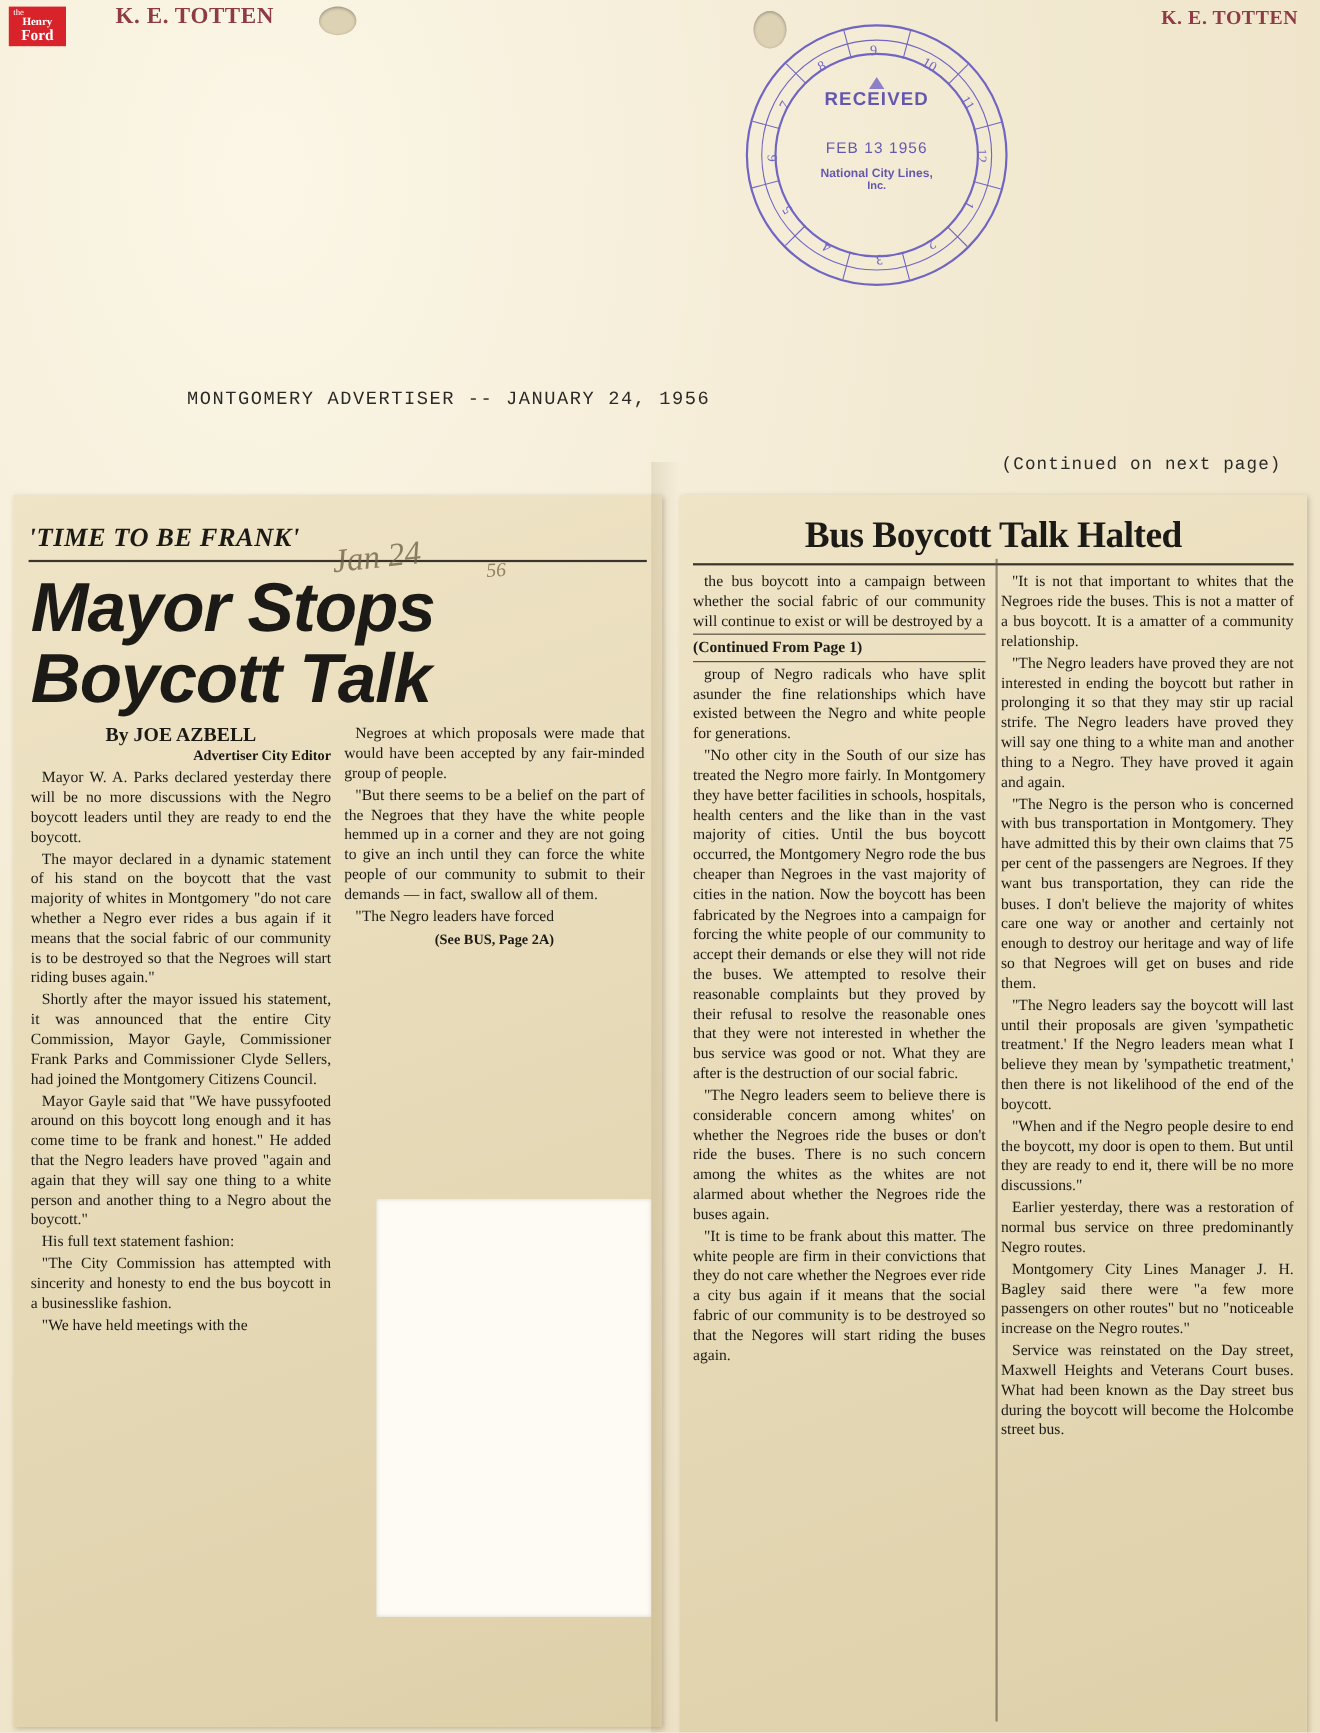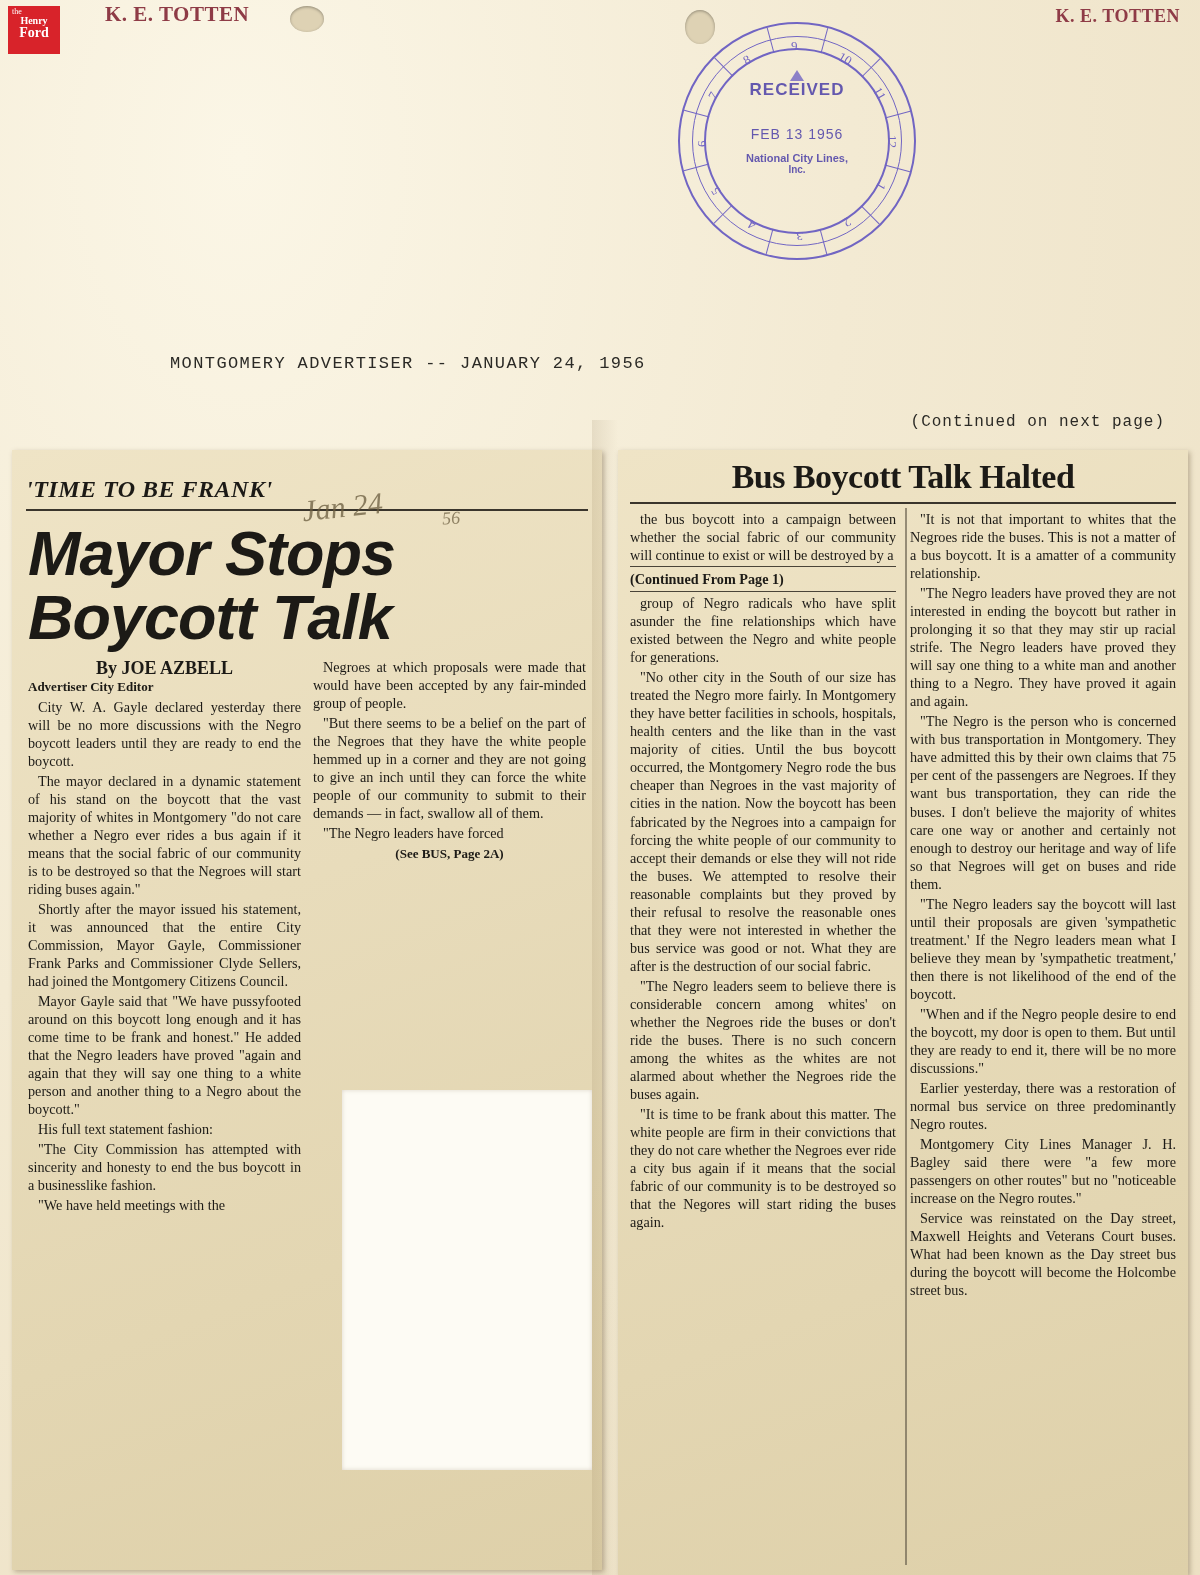--- a/index.html
+++ b/index.html
@@ -10,21 +10,21 @@
     position:relative;
     overflow:hidden;
   }
   .page {
     position:absolute; inset:0;
     background:
       radial-gradient(ellipse at 20% 10%, #fbf6e6 0%, #f3ead3 45%, #ece0c3 100%);
   }
   
   .logo {
-    position:absolute; left:8px; top:6px; width:52px; height:48px;
+    position:absolute; left:8px; top:6px; width:52px; height:36px;
     background:#d8232a; color:#fff;
     font-family:"Liberation Serif", serif;
     line-height:1.0; text-align:center;
     padding-top:2px; box-sizing:border-box;
   }
   .logo .the { font-size:8px; display:block; text-align:left; padding-left:4px; }
   .logo .henry { font-size:10px; display:block; font-weight:bold; }
   .logo .ford { font-size:14px; display:block; font-weight:bold; }
 
   
@@ -127,21 +127,21 @@
     font-size:30px; color:#6a5c3e; transform:rotate(-6deg);
     opacity:.75;
   }
   .handwrite2 {
     position:absolute; left:430px; top:58px;
     font-family:"Liberation Serif", serif; font-style:italic;
     font-size:18px; color:#6a5c3e; transform:rotate(-4deg); opacity:.7;
   }
 
   .byline { text-align:center; font-weight:bold; font-size:18px; font-family:"Liberation Serif", serif; }
-  .byline2 { text-align:left; font-weight:bold; font-size:13px; font-style:normal; font-family:"Liberation Serif", serif; margin-bottom:3px;}
+  .byline2 { text-align:right; font-weight:bold; font-size:13px; font-style:normal; font-family:"Liberation Serif", serif; margin-bottom:3px;}
 
   .cols2 { display:flex; gap:12px; margin:4px 6px 0 6px; }
   .col { flex:1; }
   .col p, .clip p {
     margin:0 0 2px 0;
     text-align:justify;
     font-family:"Liberation Serif", serif;
     font-size:14.2px; line-height:1.27;
     text-indent:10px;
     hyphens:auto;
@@ -152,21 +152,21 @@
   .whitegap {
     position:absolute; left:330px; top:640px; width:250px; height:380px;
     background:#fdfbf4; box-shadow:inset 0 0 4px rgba(120,100,70,.25);
   }
 
   
   .clip-right { left:618px; top:30px; width:570px; height:1125px; padding:6px 8px; box-sizing:border-box; }
   .head2 {
     font-family:"Liberation Serif", serif; font-weight:bold;
     font-size:34px; text-align:center; letter-spacing:-.5px;
-    border-bottom:2px solid #3a352c; padding-bottom:6px; margin:2px 4px 6px 4px;
+    border-bottom:2px solid #3a352c; padding-bottom:6px; margin:12px 4px 6px 4px;
   }
   .cols2r { display:flex; gap:14px; margin:2px 4px 0 4px; }
   .contfrom {
     text-align:center; font-weight:bold; font-size:13px;
     border-top:1px solid #4a4438; border-bottom:1px solid #4a4438;
     padding:3px 0; margin:4px 0 5px 0; text-indent:0 !important;
   }
   .rulev {
     position:absolute; left:287px; top:58px; bottom:10px; width:2px; background:#5c5442; opacity:.6;
   }
@@ -242,21 +242,21 @@
       <div class="handwrite2">56</div>
       <div class="headline">
         <div>Mayor Stops</div>
         <div>Boycott Talk</div>
       </div>
       <div class="cols2">
         <div class="col">
           <div class="byline">By JOE AZBELL</div>
           <div class="byline2">Advertiser City Editor</div>
           <div id="lc1">
-              <p>City W. A. Gayle declared yesterday there will be no more discussions with the Negro boycott leaders until they are ready to end the boycott.</p>
+              <p>Mayor W. A. Parks declared yesterday there will be no more discussions with the Negro boycott leaders until they are ready to end the boycott.</p>
               <p>The mayor declared in a dynamic statement of his stand on the boycott that the vast majority of whites in Montgomery "do not care whether a Negro ever rides a bus again if it means that the social fabric of our community is to be destroyed so that the Negroes will start riding buses again."</p>
               <p>Shortly after the mayor issued his statement, it was announced that the entire City Commission, Mayor Gayle, Commissioner Frank Parks and Commissioner Clyde Sellers, had joined the Montgomery Citizens Council.</p>
               <p>Mayor Gayle said that "We have pussyfooted around on this boycott long enough and it has come time to be frank and honest." He added that the Negro leaders have proved "again and again that they will say one thing to a white person and another thing to a Negro about the boycott."</p>
               <p>His full text statement fashion:</p>
               <p>"The City Commission has attempted with sincerity and honesty to end the bus boycott in a businesslike fashion.</p>
               <p>"We have held meetings with the</p>
             </div>
         </div>
         <div class="col">
           <div id="lc2">

